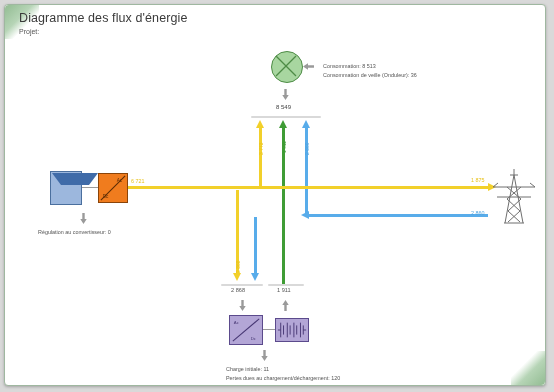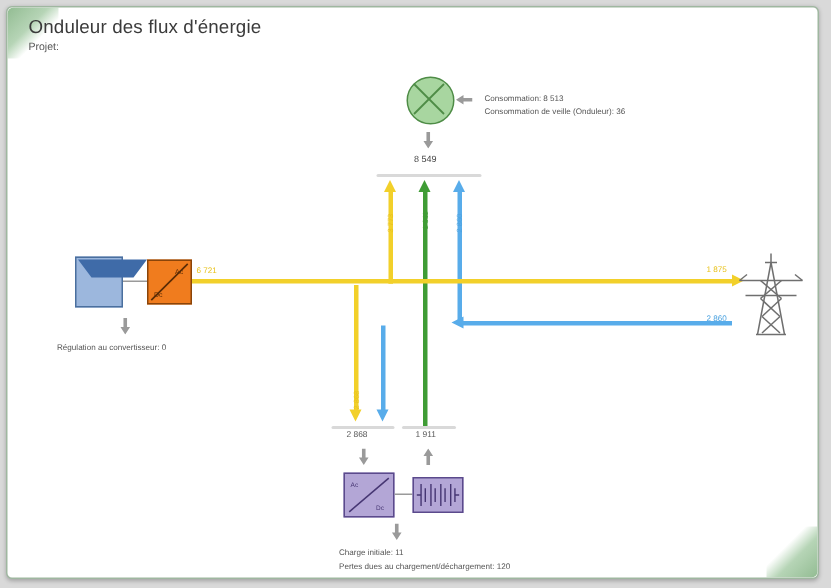--- a/index.html
+++ b/index.html
@@ -56,21 +56,21 @@
   .greyarrow{position:absolute;width:7px;height:11px;}
 </style>
 </head>
 <body>
 
 <div class="page">
   <div class="card">
     <div class="corner-tl"></div>
     <div class="corner-br"></div>
 
-    <div class="title">Onduleur des flux d'énergie</div>
+    <div class="title">Diagramme des flux d'énergie</div>
     <div class="project">Projet:</div>
 
     <div class="sun" style="left:266px;top:46px;">
       <svg width="28" height="28" style="position:absolute;left:0;top:0;">
         <line x1="4" y1="4" x2="24" y2="24" stroke="#4e8c46" stroke-width="1.2"></line>
         <line x1="24" y1="4" x2="4" y2="24" stroke="#4e8c46" stroke-width="1.2"></line>
       </svg>
     </div>
 
     <div class="greyarrow" style="left:303px;top:56px;transform:rotate(90deg);">

